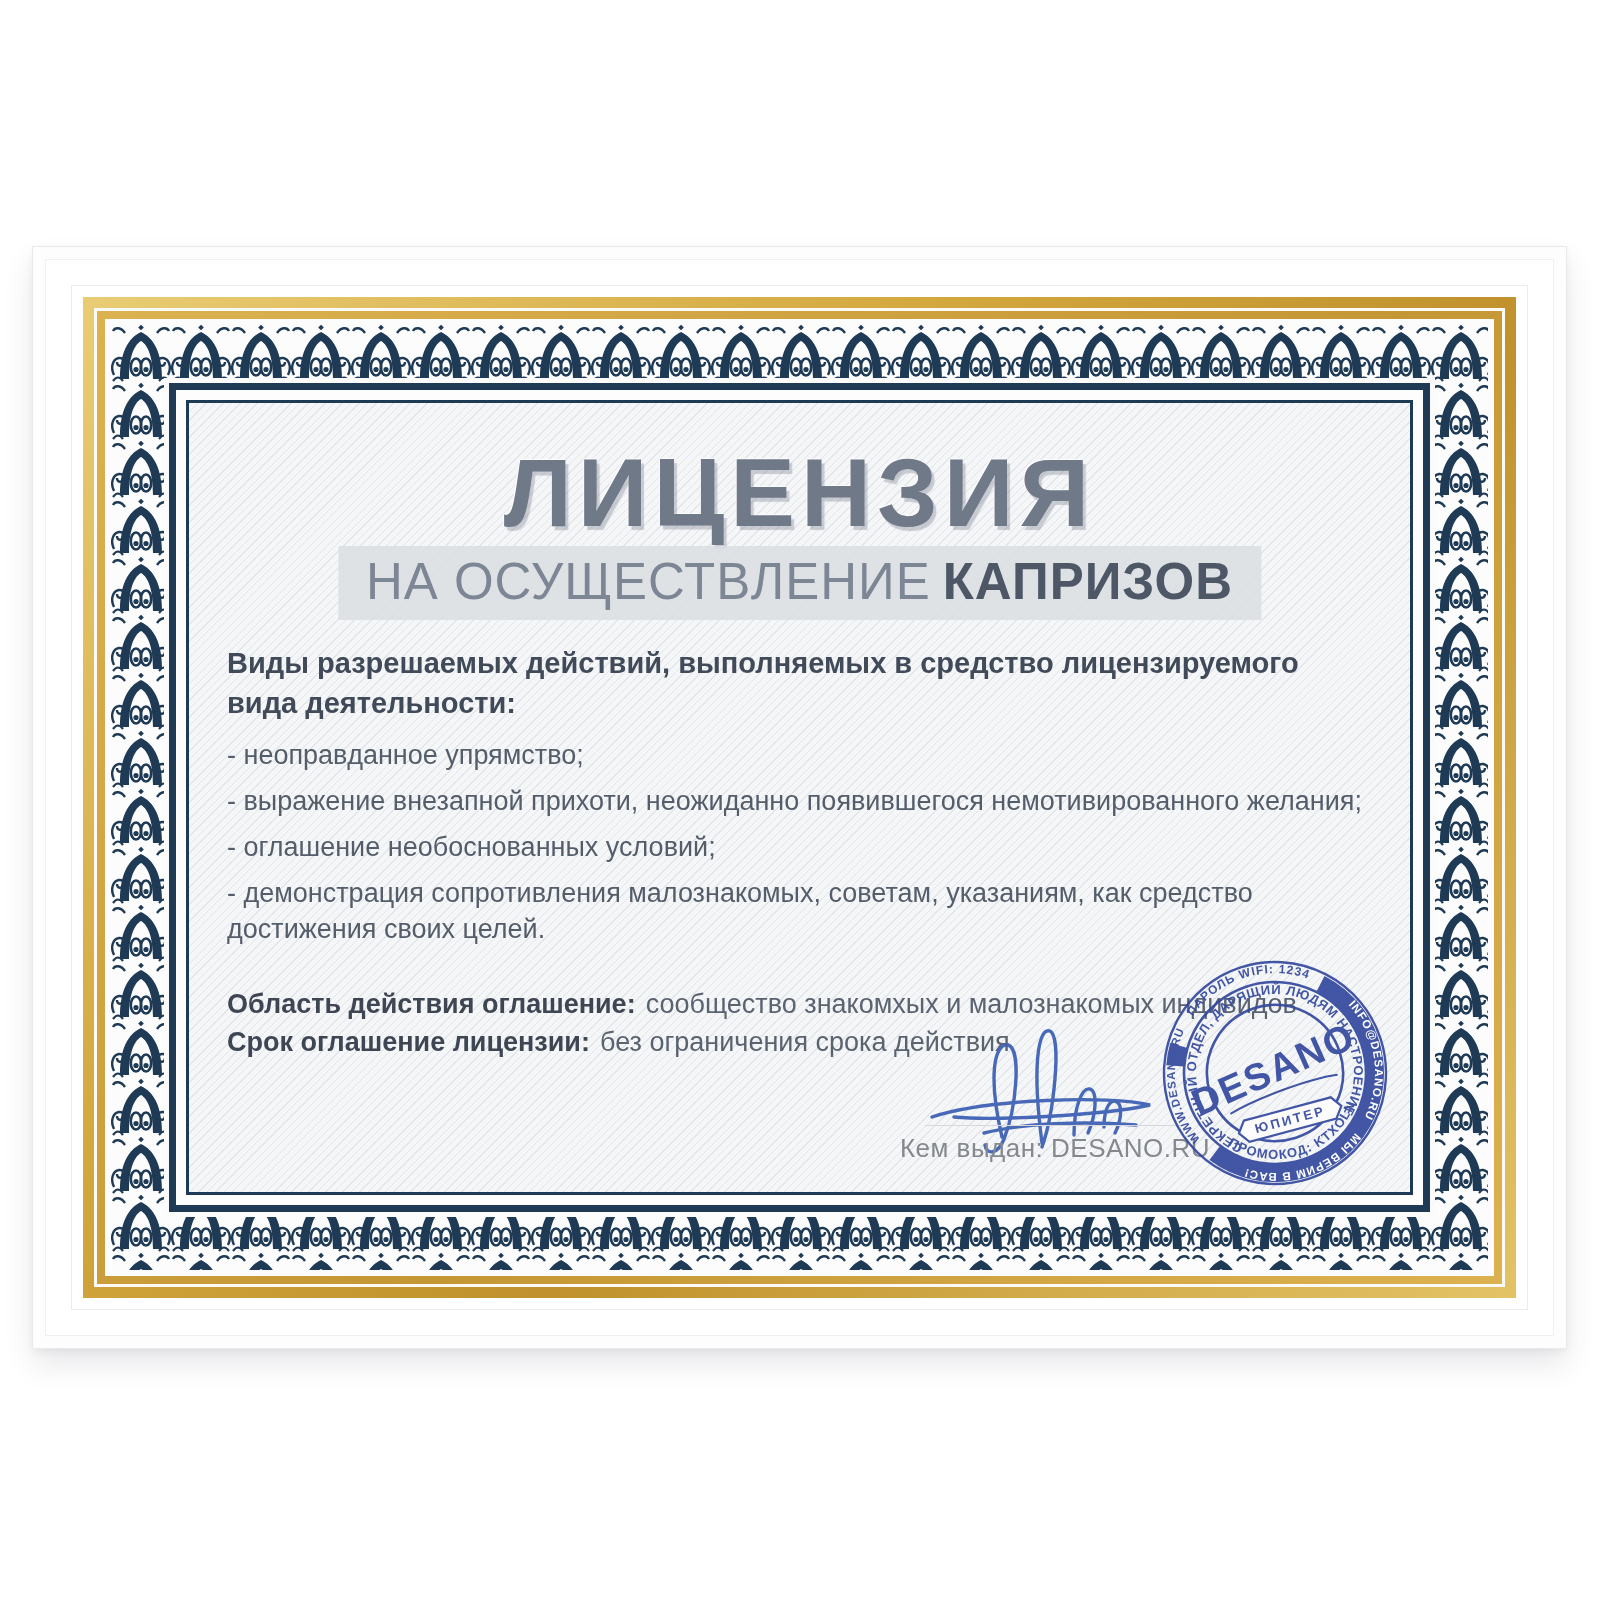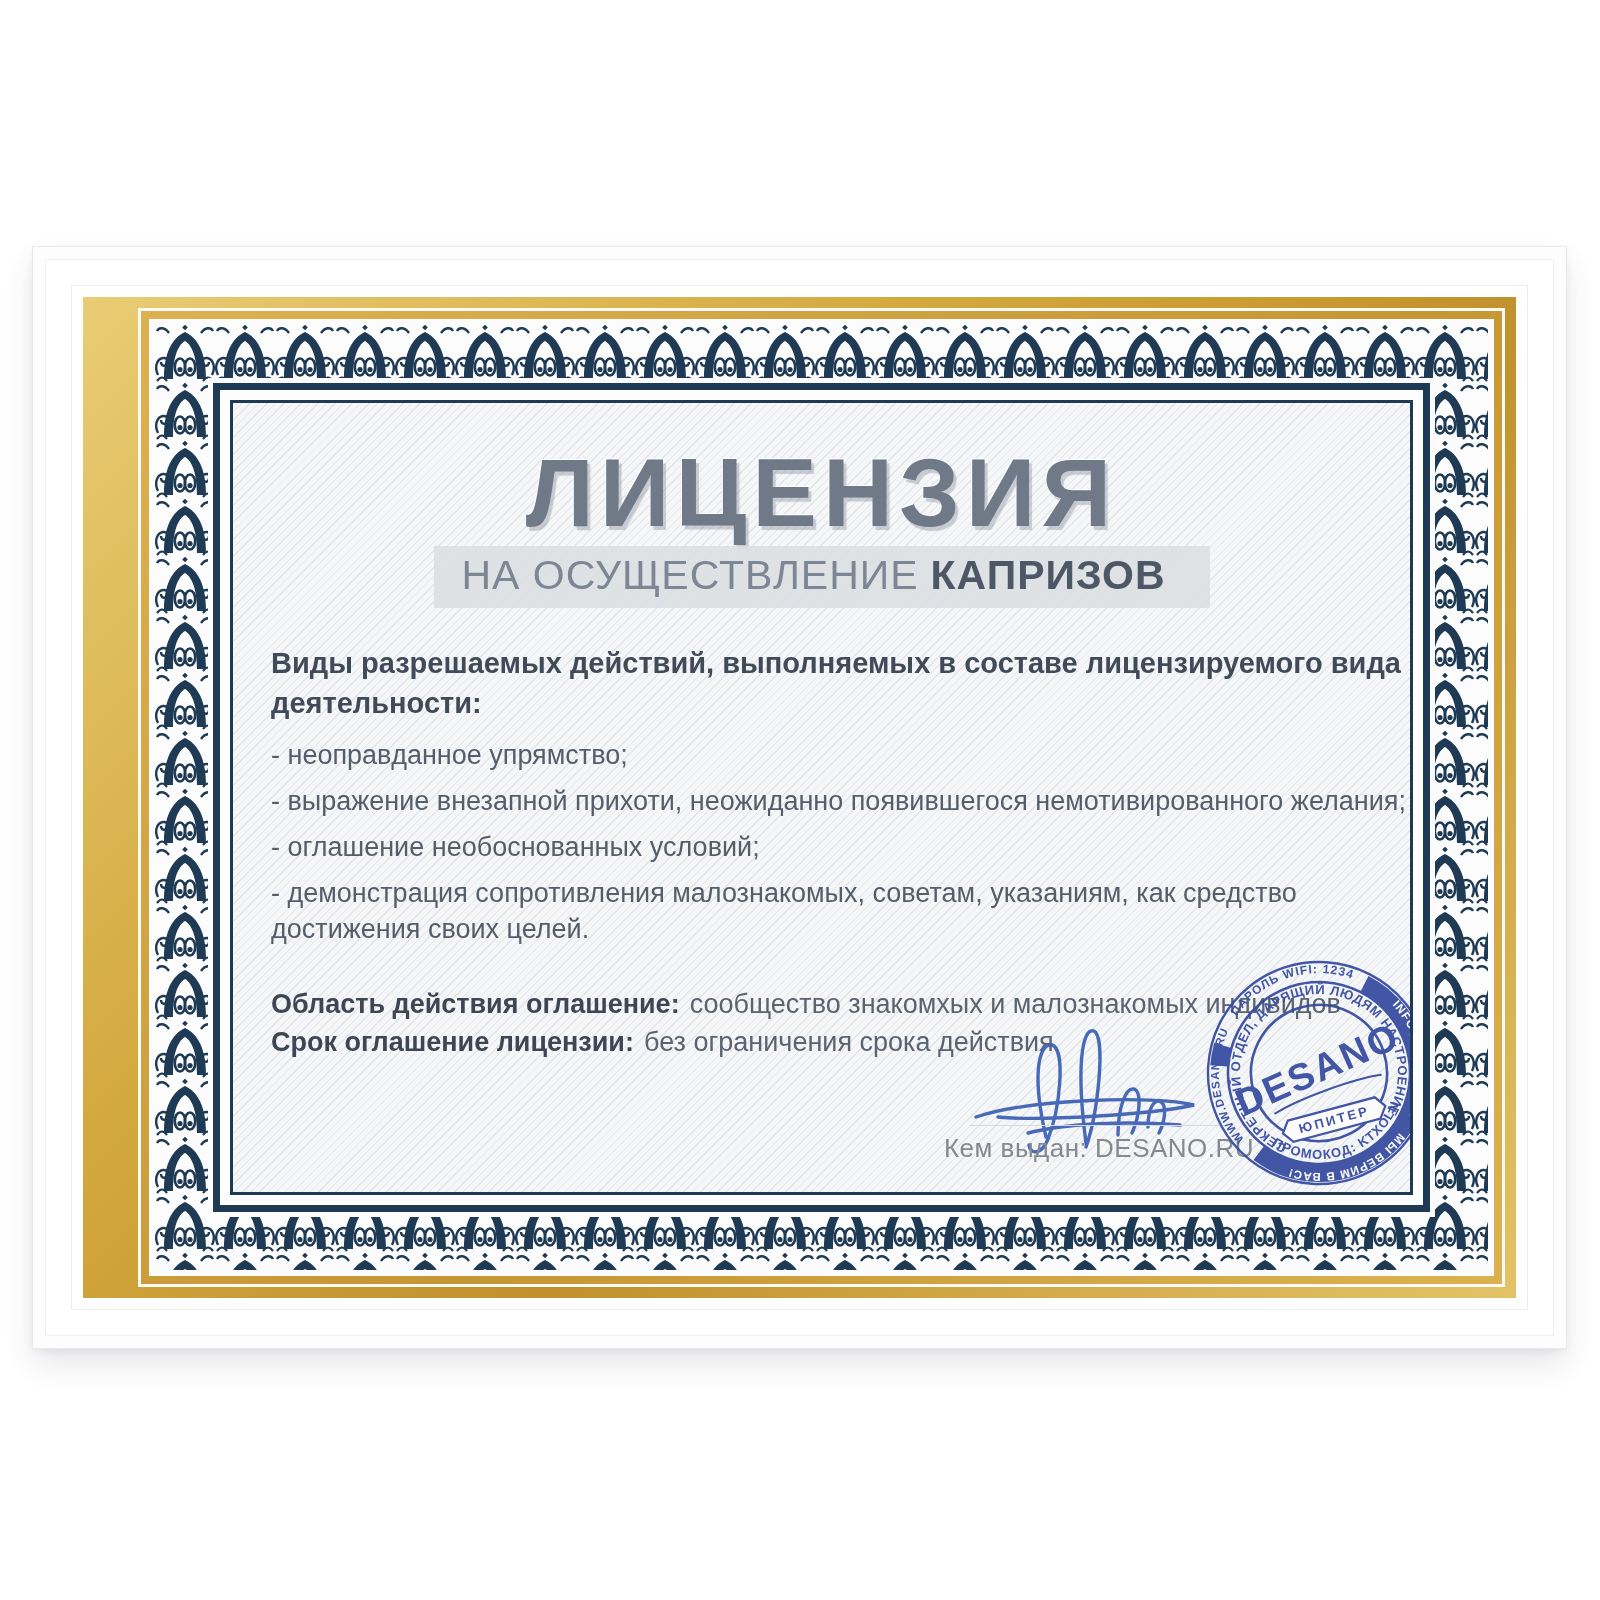--- a/index.html
+++ b/index.html
@@ -5,42 +5,42 @@
   html,body{margin:0;padding:0;background:#ffffff;}
   .scene{position:relative;width:1600px;height:1600px;background:#ffffff;overflow:hidden;
          font-family:"Liberation Sans", sans-serif;}
 
   
   .frame{position:absolute;left:33px;top:247px;width:1533px;height:1101px;background:#ffffff;
          box-shadow:0 0 0 1px #e9e9ec, 0 16px 28px rgba(60,60,80,.12), 0 3px 8px rgba(0,0,0,.06),
                     inset 0 0 0 12px #fdfdfd, inset 0 0 0 13px #f0f0f3, inset 0 0 0 38px #ffffff,
                     inset 0 0 0 39px #ececef;}
   .gold-band{position:absolute;inset:50px;background:linear-gradient(135deg,#e9cc74 0%,#d3a83e 35%,#c0912c 60%,#e3c366 100%);}
-  .gold-gap{position:absolute;inset:11px;background:#fbfaf7;margin-left:44px;}
+  .gold-gap{position:absolute;inset:11px;background:#fbfaf7;}
   .gold-band2{position:absolute;inset:3px;background:linear-gradient(135deg,#dcb250,#c59734 55%,#dcb250);}
   .mat{position:absolute;inset:8px;background:#fcfcfd;}
   .inner-area{position:absolute;inset:6px;}
 
   .orn{position:absolute;inset:0;width:100%;height:100%;display:block;}
 
   
   .content-panel{position:absolute;inset:58px;background:#fdfdfe;border:7px solid #1e3a55;
                  box-shadow:0 0 0 5px #fbfbfc;}
   .content-inner{position:absolute;inset:10px;border:3px solid #1e3a55;}
   .paper{position:absolute;inset:0;overflow:hidden;background-color:#f5f6f8;
          background-image:repeating-linear-gradient(135deg, rgba(184,190,199,.30) 0px,
             rgba(184,190,199,.30) 1px, rgba(255,255,255,0) 1px, rgba(255,255,255,0) 6px);}
 
   
   .title{position:absolute;left:0;top:34px;width:100%;text-align:center;margin:0;
          font-size:97px;font-weight:bold;letter-spacing:6px;color:#6f7988;
          text-shadow:3px 4px 1px rgba(125,133,146,.38), -1px -1px 0 rgba(255,255,255,.8);}
   .subtitle-bar{position:absolute;left:50%;top:143px;transform:translateX(-50%);
-         background:rgba(218,222,226,.85);padding:6px 44px 9px 28px;white-space:nowrap;
-         font-size:41px;color:#7d8694;letter-spacing:1px;}
+         background:rgba(218,222,226,.85);padding:6px 28px 9px 28px;white-space:nowrap;
+         font-size:51px;color:#7d8694;letter-spacing:1px;}
   .subtitle-bar strong{color:#4d5766;margin-left:12px;letter-spacing:1px;}
 
   .body-block{position:absolute;left:38px;top:240px;width:1142px;}
   .body-block .heading{margin:0 0 14px 0;font-size:29px;line-height:40px;font-weight:bold;color:#414a59;}
   .body-block .item{margin:0 0 10px 0;font-size:27px;line-height:36px;color:#545d6a;}
 
   .terms{position:absolute;left:38px;top:588px;width:1142px;}
   .terms p{margin:0 0 11px 0;font-size:27px;line-height:27px;color:#5a markdown636f;color:#5a6370;}
   .terms strong{color:#3e4654;margin-right:10px;}
 
@@ -84,21 +84,21 @@
                 <div class="content-inner">
                   <div class="paper">
 
                     <h1 class="title">ЛИЦЕНЗИЯ</h1>
 
                     <div class="subtitle-bar">
                       <span>НА ОСУЩЕСТВЛЕНИЕ</span><strong>КАПРИЗОВ</strong>
                     </div>
 
                     <div class="body-block">
-                      <p class="heading">Виды разрешаемых действий, выполняемых в составе лицензируемого вида деятельности:</p>
+                      <p class="heading">Виды разрешаемых действий, выполняемых в средство лицензируемого вида деятельности:</p>
                       <p class="item">- неоправданное упрямство;</p>
                       <p class="item">- выражение внезапной прихоти, неожиданно появившегося немотивированного желания;</p>
                       <p class="item">- оглашение необоснованных условий;</p>
                       <p class="item">- демонстрация сопротивления малознакомых, советам, указаниям, как средство достижения своих целей.</p>
                     </div>
 
                     <div class="terms">
                       <p>
                         <strong>Область действия оглашение:</strong><span>сообщество знакомхых и малознакомых индивидов</span>
                       </p>

